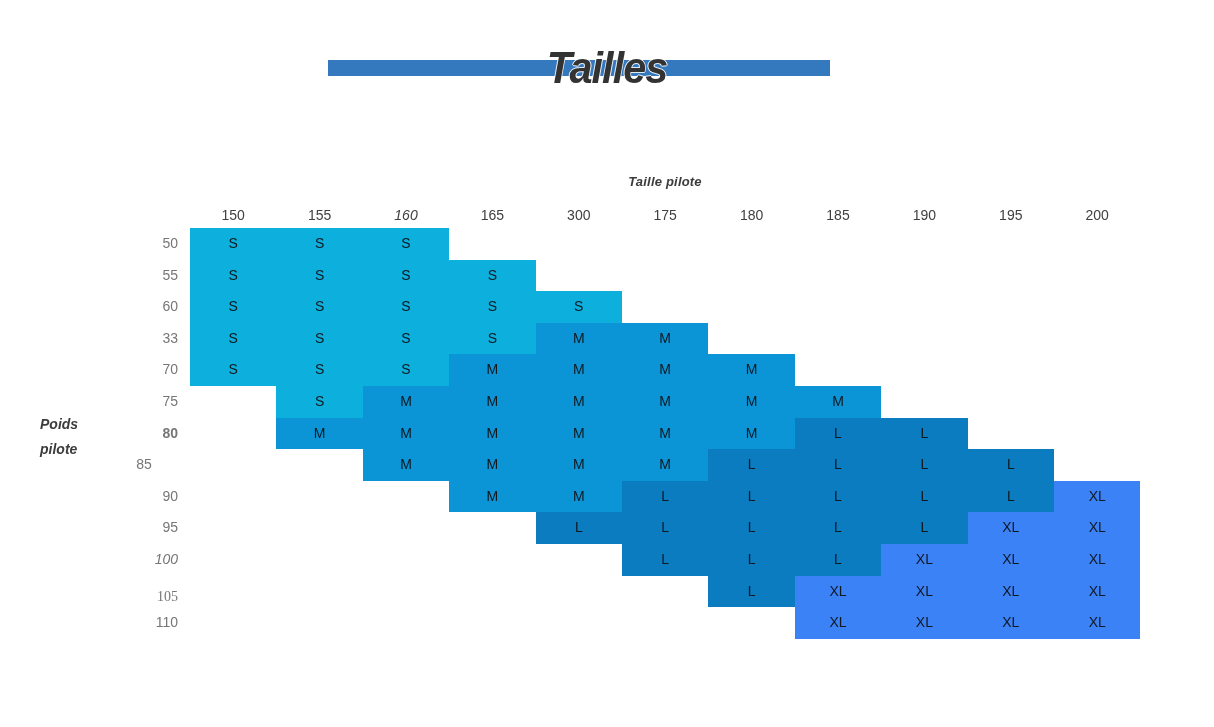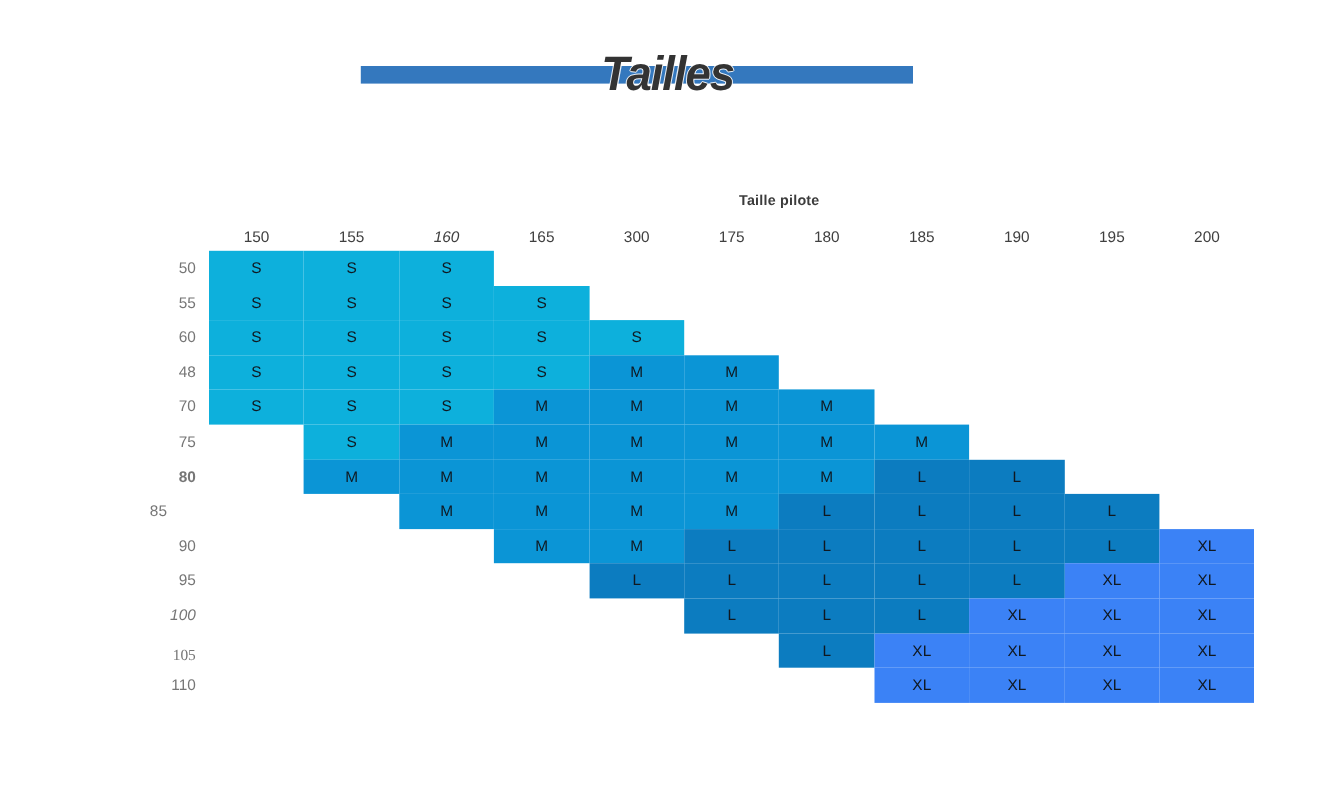--- a/index.html
+++ b/index.html
@@ -60,23 +60,24 @@
     width: 1214px;
     height: 727px;
   }
 
   
   #x-axis-title {
     position: absolute;
     left: 585px;
     top: 174px;
     width: 160px;
-    text-align: right;
+    text-align: center;
     font-size: 13px;
     font-weight: 700;
+    font-style: italic;
     color: #3c3c3c;
     letter-spacing: 0.2px;
   }
 
   
   #y-axis-title {
     position: absolute;
     left: 40px;
     top: 412px;
     width: 110px;
@@ -150,39 +151,43 @@
 
 <div id="title-block">
   <div id="title-bar"></div>
   <div id="title-text">Tailles</div>
 </div>
 
 <div id="chart">
 
   <div id="x-axis-title">Taille pilote</div>
 
+  <div id="y-axis-title">
+    <div>Poids</div>
+    <div>pilote</div>
+  </div>
 
   <div id="col-headers">
       <div class="col-header" style="left: 0px;">150</div>
       <div class="col-header" style="left: 86.4px;">155</div>
       <div class="col-header" style="left: 172.8px; font-style: italic;">160</div>
       <div class="col-header" style="left: 259.2px;">165</div>
       <div class="col-header" style="left: 345.6px;">300</div>
       <div class="col-header" style="left: 432px;">175</div>
       <div class="col-header" style="left: 518.4px;">180</div>
       <div class="col-header" style="left: 604.8px;">185</div>
       <div class="col-header" style="left: 691.2px;">190</div>
       <div class="col-header" style="left: 777.6px;">195</div>
       <div class="col-header" style="left: 864px;">200</div>
     </div>
   <div id="row-headers">
       <div class="row-header" style="top: 0px;">50</div>
       <div class="row-header" style="top: 31.6px;">55</div>
       <div class="row-header" style="top: 63.2px;">60</div>
-      <div class="row-header" style="top: 94.8px;">48</div>
+      <div class="row-header" style="top: 94.8px;">33</div>
       <div class="row-header" style="top: 126.4px;">70</div>
       <div class="row-header" style="top: 158px;">75</div>
       <div class="row-header" style="top: 189.6px; font-weight: bold;">80</div>
       <div class="row-header" style="top: 221.2px; text-align: center;">85</div>
       <div class="row-header" style="top: 252.8px;">90</div>
       <div class="row-header" style="top: 284.4px;">95</div>
       <div class="row-header" style="top: 316px; font-style: italic;">100</div>
       <div class="row-header" style="top: 353px; font-family: Liberation Serif, serif;">105</div>
       <div class="row-header" style="top: 379.2px;">110</div>
     </div>

